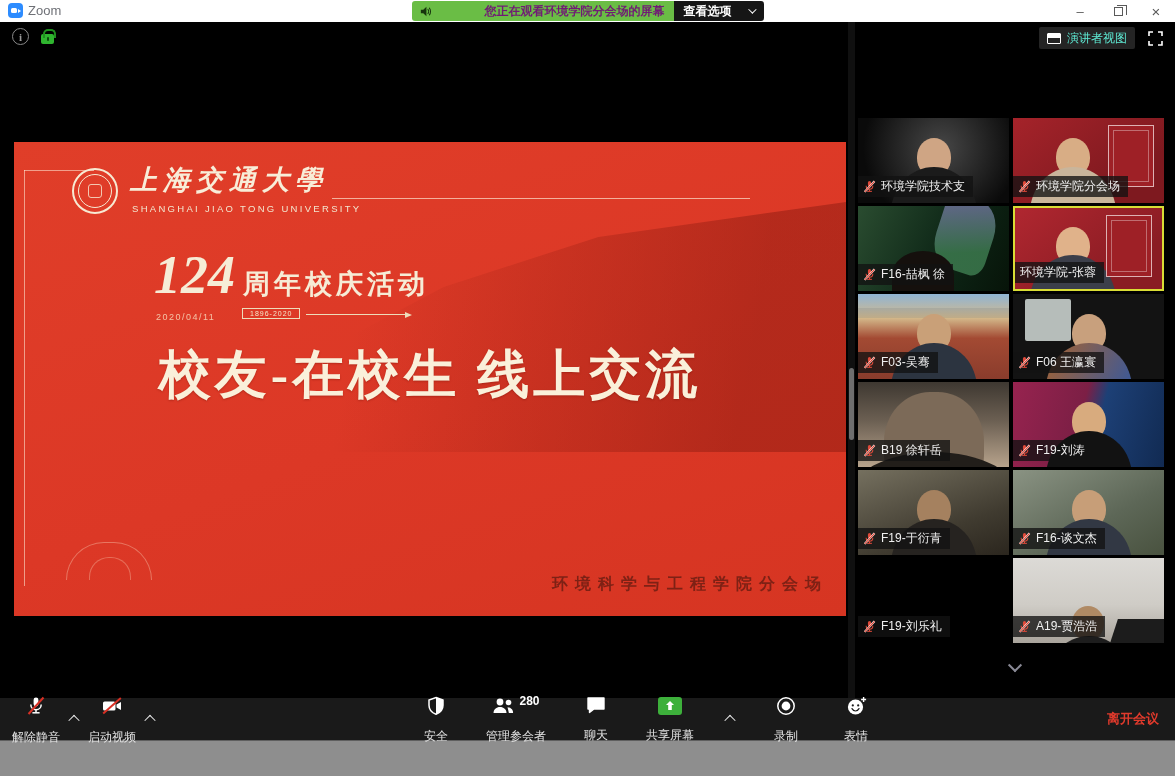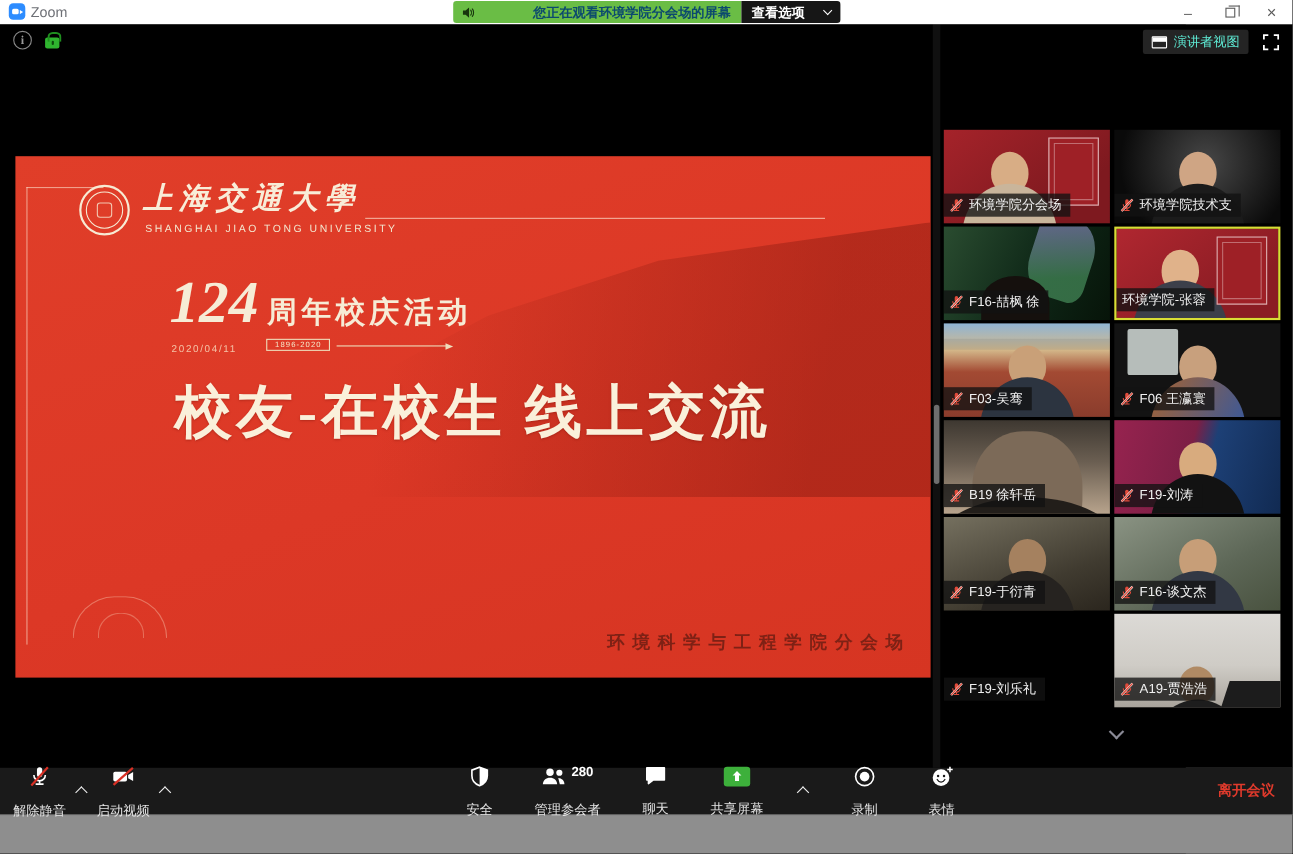--- a/index.html
+++ b/index.html
@@ -9,21 +9,21 @@
 
   
   .titlebar { position:absolute; left:0; top:0; width:1175px; height:22px; background:#fff; z-index:30; }
   .zoom-logo { position:absolute; left:8px; top:3px; display:flex; align-items:center; gap:5px; }
   .zoom-logo .zicon { width:15px; height:15px; background:#2d8cff; border-radius:4px; position:relative; }
   .zoom-logo .zicon::before { content:''; position:absolute; left:3px; top:5px; width:6px; height:5px; background:#fff; border-radius:1.5px; }
   .zoom-logo .zicon::after { content:''; position:absolute; left:9.5px; top:5.5px; border-left:3px solid #fff; border-top:2px solid transparent; border-bottom:2px solid transparent; }
   .zoom-logo .ztext { font-size:13px; color:#6e7076; }
   .banner-wrap { position:absolute; left:50%; top:1px; transform:translateX(-50%); display:flex; height:20px; }
   .share-banner { display:flex; align-items:center; gap:5px; background:#6abd45; border-radius:3px 0 0 3px; padding:0 9px 0 7px; }
-  .share-banner .btext { font-size:12px; font-weight:700; color:#0c4a6e; white-space:nowrap;margin-left:48px; }
+  .share-banner .btext { font-size:12px; font-weight:700; color:#701a75; white-space:nowrap;margin-left:48px; }
   .view-options { display:flex; align-items:center; gap:16px; background:#161616; border-radius:0 3px 3px 0; padding:0 10px; cursor:pointer; }
   .view-options .vtext { font-size:12px; color:#fff; font-weight:700; white-space:nowrap; }
   .caret-down-sm { width:6px; height:6px; border-right:1.4px solid #fff; border-bottom:1.4px solid #fff; transform:rotate(45deg) translateY(-2px); }
   .win-controls { position:absolute; right:0; top:0; height:22px; display:flex; }
   .win-controls .wbtn { width:38px; height:22px; display:flex; align-items:center; justify-content:center; color:#5a5a5a; font-size:13px; cursor:pointer; }
   .restore-glyph { width:9px; height:9px; border:1px solid #5a5a5a; position:relative; background:#fff; }
   .restore-glyph::before { content:''; position:absolute; left:2px; top:-3px; width:9px; height:9px; border:1px solid #5a5a5a; border-left:none; border-bottom:none; }
 
   
   .stage { position:absolute; left:0; top:22px; width:848px; height:676px; background:#000; }
@@ -204,52 +204,52 @@
       <span class="svicon"></span>
       <span class="svtext">演讲者视图</span>
     </div>
     <div class="fs-btn">
       <svg width="15" height="15" viewBox="0 0 15 15">
         <path d="M1 5V1h4 M10 1h4v4 M14 10v4h-4 M5 14H1v-4" fill="none" stroke="#fff" stroke-width="1.6"></path>
       </svg>
     </div>
 
     <div class="grid">
+        <div class="tile style-dark-portrait">
+    <div class="person">
+      <div class="head"></div>
+      <div class="torso"></div>
+    </div>
+    <div class="tile-label">
+      <svg class="mic-muted" width="13" height="13" viewBox="0 0 14 14">
+        <rect x="5.3" y="1.2" width="3.4" height="6" rx="1.7" fill="#e04a3a"></rect>
+        <path d="M3.4 6.2c0 2 1.6 3.7 3.6 3.7s3.6-1.7 3.6-3.7" stroke="#e04a3a" stroke-width="1.1" fill="none"></path>
+        <line x1="7" y1="9.9" x2="7" y2="12" stroke="#e04a3a" stroke-width="1.1"></line>
+        <line x1="4.4" y1="12.2" x2="9.6" y2="12.2" stroke="#e04a3a" stroke-width="1.1"></line>
+        <line x1="1.8" y1="12.8" x2="12.4" y2="1.4" stroke="#fff" stroke-width="2.2"></line>
+        <line x1="1.8" y1="12.8" x2="12.4" y2="1.4" stroke="#e04a3a" stroke-width="1.3"></line>
+      </svg>
+      <span class="tile-name">环境学院技术支</span>
+    </div>
+  </div>
         <div class="tile style-red-poster">
     <div class="person">
       <div class="head"></div>
       <div class="torso"></div>
     </div>
     <div class="tile-label">
       <svg class="mic-muted" width="13" height="13" viewBox="0 0 14 14">
         <rect x="5.3" y="1.2" width="3.4" height="6" rx="1.7" fill="#e04a3a"></rect>
         <path d="M3.4 6.2c0 2 1.6 3.7 3.6 3.7s3.6-1.7 3.6-3.7" stroke="#e04a3a" stroke-width="1.1" fill="none"></path>
         <line x1="7" y1="9.9" x2="7" y2="12" stroke="#e04a3a" stroke-width="1.1"></line>
         <line x1="4.4" y1="12.2" x2="9.6" y2="12.2" stroke="#e04a3a" stroke-width="1.1"></line>
         <line x1="1.8" y1="12.8" x2="12.4" y2="1.4" stroke="#fff" stroke-width="2.2"></line>
         <line x1="1.8" y1="12.8" x2="12.4" y2="1.4" stroke="#e04a3a" stroke-width="1.3"></line>
       </svg>
       <span class="tile-name">环境学院分会场</span>
-    </div>
-  </div>
-        <div class="tile style-dark-portrait">
-    <div class="person">
-      <div class="head"></div>
-      <div class="torso"></div>
-    </div>
-    <div class="tile-label">
-      <svg class="mic-muted" width="13" height="13" viewBox="0 0 14 14">
-        <rect x="5.3" y="1.2" width="3.4" height="6" rx="1.7" fill="#e04a3a"></rect>
-        <path d="M3.4 6.2c0 2 1.6 3.7 3.6 3.7s3.6-1.7 3.6-3.7" stroke="#e04a3a" stroke-width="1.1" fill="none"></path>
-        <line x1="7" y1="9.9" x2="7" y2="12" stroke="#e04a3a" stroke-width="1.1"></line>
-        <line x1="4.4" y1="12.2" x2="9.6" y2="12.2" stroke="#e04a3a" stroke-width="1.1"></line>
-        <line x1="1.8" y1="12.8" x2="12.4" y2="1.4" stroke="#fff" stroke-width="2.2"></line>
-        <line x1="1.8" y1="12.8" x2="12.4" y2="1.4" stroke="#e04a3a" stroke-width="1.3"></line>
-      </svg>
-      <span class="tile-name">环境学院技术支</span>
     </div>
   </div>
         <div class="tile style-anime">
     <div class="person">
       <div class="head"></div>
 
     </div>
     <div class="tile-label">
       <svg class="mic-muted" width="13" height="13" viewBox="0 0 14 14">
         <rect x="5.3" y="1.2" width="3.4" height="6" rx="1.7" fill="#e04a3a"></rect>

